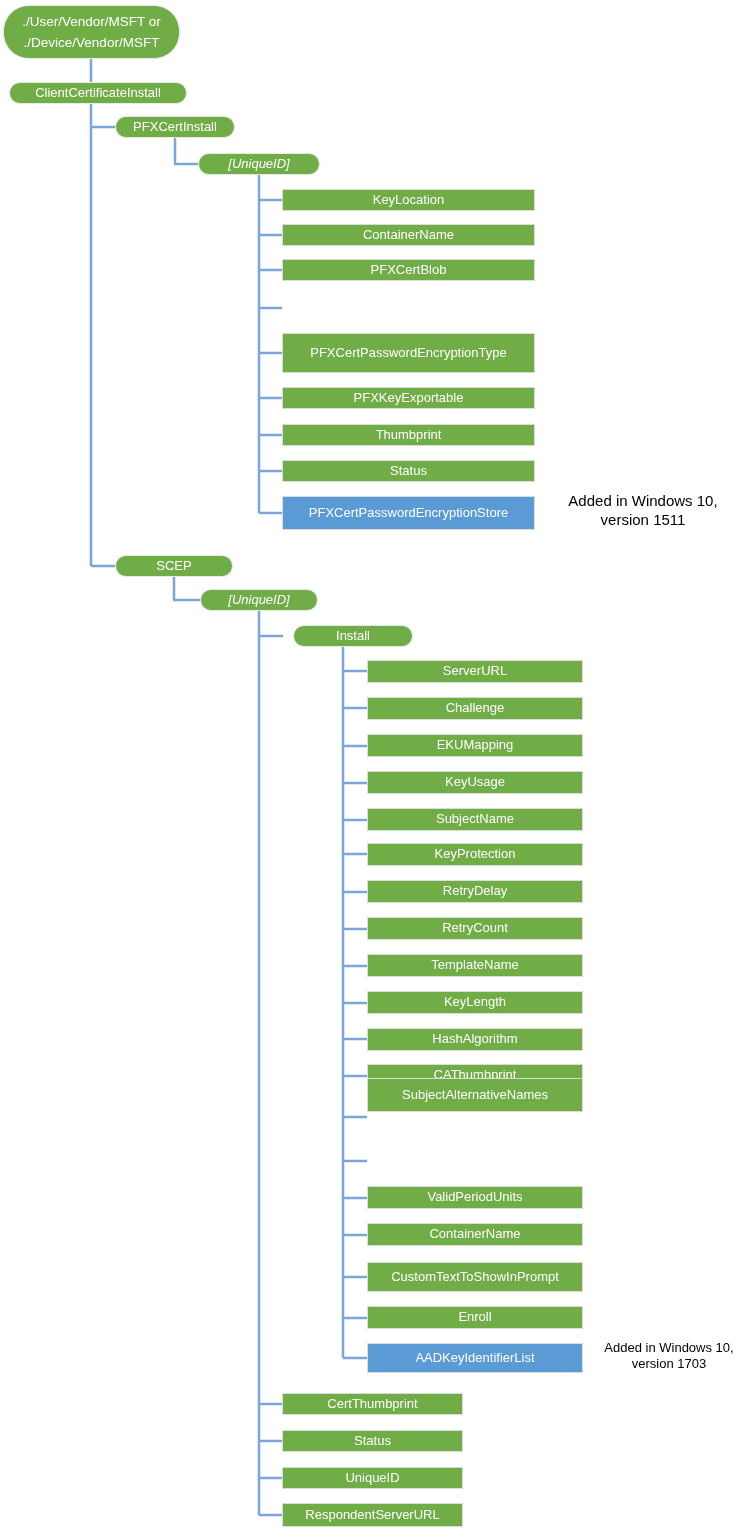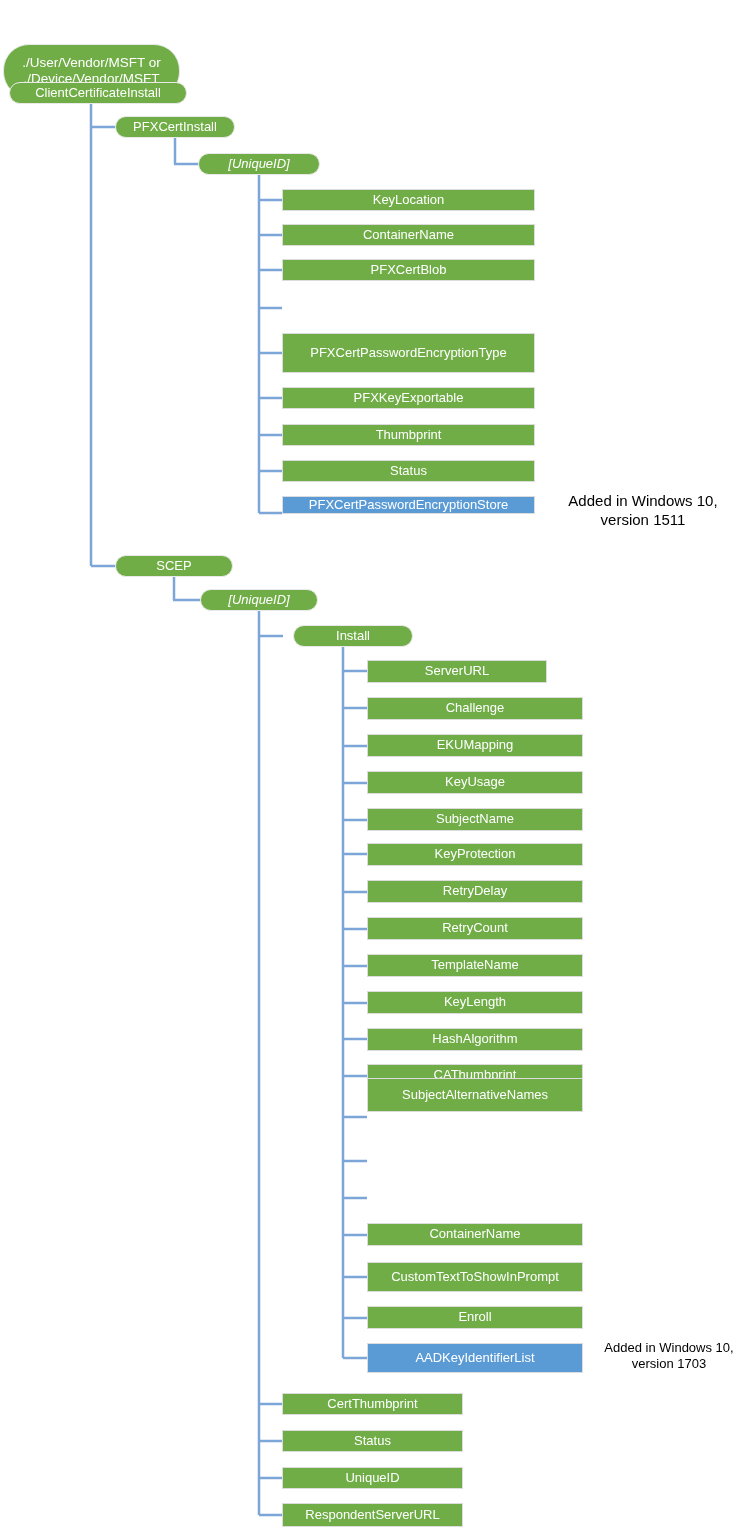--- a/index.html
+++ b/index.html
@@ -38,22 +38,21 @@
     border: 1px solid #dcdcdc;
   }
   .stadium {
     border-radius: 12px;
     border: 1px solid #e9e9e9;
   }
   .root {
     border-radius: 26px;
     white-space: pre-line;
     font-size: 13.5px;
-    line-height: 16px;
-    margin-top: 39px;
+    line-height: 21px;
   }
   .blue { background: var(--node-blue, #5B9BD5); }
   .italic { font-style: italic; }
   .annotation {
     position: absolute;
     color: var(--annotation-text, #000000);
     text-align: center;
     white-space: pre-line;
     line-height: 1.25;
   }
@@ -117,42 +116,43 @@
   <div class="node stadium" style="left:115px;top:116px;width:120px;height:22px">PFXCertInstall</div>
   <div class="node stadium italic" style="left:198px;top:153px;width:122px;height:22px">[UniqueID]</div>
 
   <div class="node rect" style="left:282px;top:189px;width:253px;height:22px">KeyLocation</div>
   <div class="node rect" style="left:282px;top:224px;width:253px;height:22px">ContainerName</div>
   <div class="node rect" style="left:282px;top:259px;width:253px;height:22px">PFXCertBlob</div>
   <div class="node rect" style="left:282px;top:333px;width:253px;height:40px">PFXCertPasswordEncryptionType</div>
   <div class="node rect" style="left:282px;top:387px;width:253px;height:22px">PFXKeyExportable</div>
   <div class="node rect" style="left:282px;top:424px;width:253px;height:22px">Thumbprint</div>
   <div class="node rect" style="left:282px;top:460px;width:253px;height:22px">Status</div>
-  <div class="node rect blue" style="left:282px;top:496px;width:253px;height:18px">PFXCertPasswordEncryptionStore</div>
+  <div class="node rect blue" style="left:282px;top:496px;width:253px;height:34px">PFXCertPasswordEncryptionStore</div>
 
   <div class="annotation" style="left:538px;top:492px;width:210px;font-size:15px">Added in Windows 10,
 version 1511</div>
 
   <div class="node stadium" style="left:115px;top:555px;width:118px;height:22px">SCEP</div>
   <div class="node stadium italic" style="left:200px;top:589px;width:118px;height:22px">[UniqueID]</div>
   <div class="node stadium" style="left:293px;top:625px;width:120px;height:22px">Install</div>
 
-  <div class="node rect" style="left:367px;top:660px;width:180px;height:23px">ServerURL</div>
+  <div class="node rect" style="left:367px;top:660px;width:216px;height:23px">ServerURL</div>
   <div class="node rect" style="left:367px;top:697px;width:216px;height:23px">Challenge</div>
   <div class="node rect" style="left:367px;top:734px;width:216px;height:23px">EKUMapping</div>
   <div class="node rect" style="left:367px;top:771px;width:216px;height:23px">KeyUsage</div>
   <div class="node rect" style="left:367px;top:808px;width:216px;height:23px">SubjectName</div>
   <div class="node rect" style="left:367px;top:843px;width:216px;height:23px">KeyProtection</div>
   <div class="node rect" style="left:367px;top:880px;width:216px;height:23px">RetryDelay</div>
   <div class="node rect" style="left:367px;top:917px;width:216px;height:23px">RetryCount</div>
   <div class="node rect" style="left:367px;top:954px;width:216px;height:23px">TemplateName</div>
   <div class="node rect" style="left:367px;top:991px;width:216px;height:23px">KeyLength</div>
   <div class="node rect" style="left:367px;top:1028px;width:216px;height:23px">HashAlgorithm</div>
   <div class="node rect" style="left:367px;top:1064px;width:216px;height:23px">CAThumbprint</div>
   <div class="node rect" style="left:367px;top:1078px;width:216px;height:34px">SubjectAlternativeNames</div>
+  <div class="node rect" style="left:367px;top:1186px;width:216px;height:23px">ValidPeriodUnits</div>
   <div class="node rect" style="left:367px;top:1223px;width:216px;height:23px">ContainerName</div>
   <div class="node rect" style="left:367px;top:1262px;width:216px;height:30px">CustomTextToShowInPrompt</div>
   <div class="node rect" style="left:367px;top:1306px;width:216px;height:23px">Enroll</div>
   <div class="node rect blue" style="left:367px;top:1343px;width:216px;height:30px">AADKeyIdentifierList</div>
 
   <div class="annotation" style="left:589px;top:1340px;width:160px;font-size:13px">Added in Windows 10,
 version 1703</div>
 
   <div class="node rect" style="left:282px;top:1393px;width:181px;height:22px">CertThumbprint</div>
   <div class="node rect" style="left:282px;top:1430px;width:181px;height:22px">Status</div>

